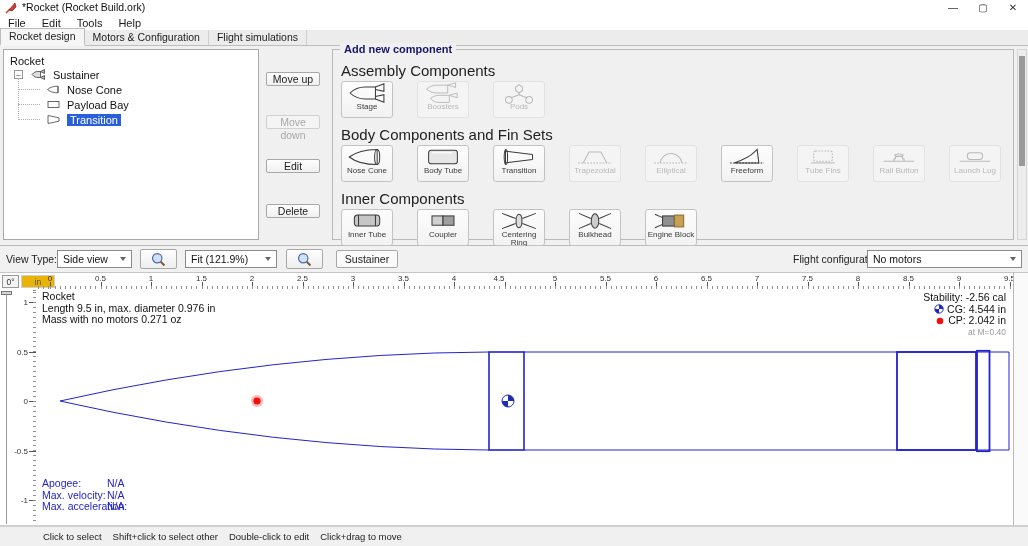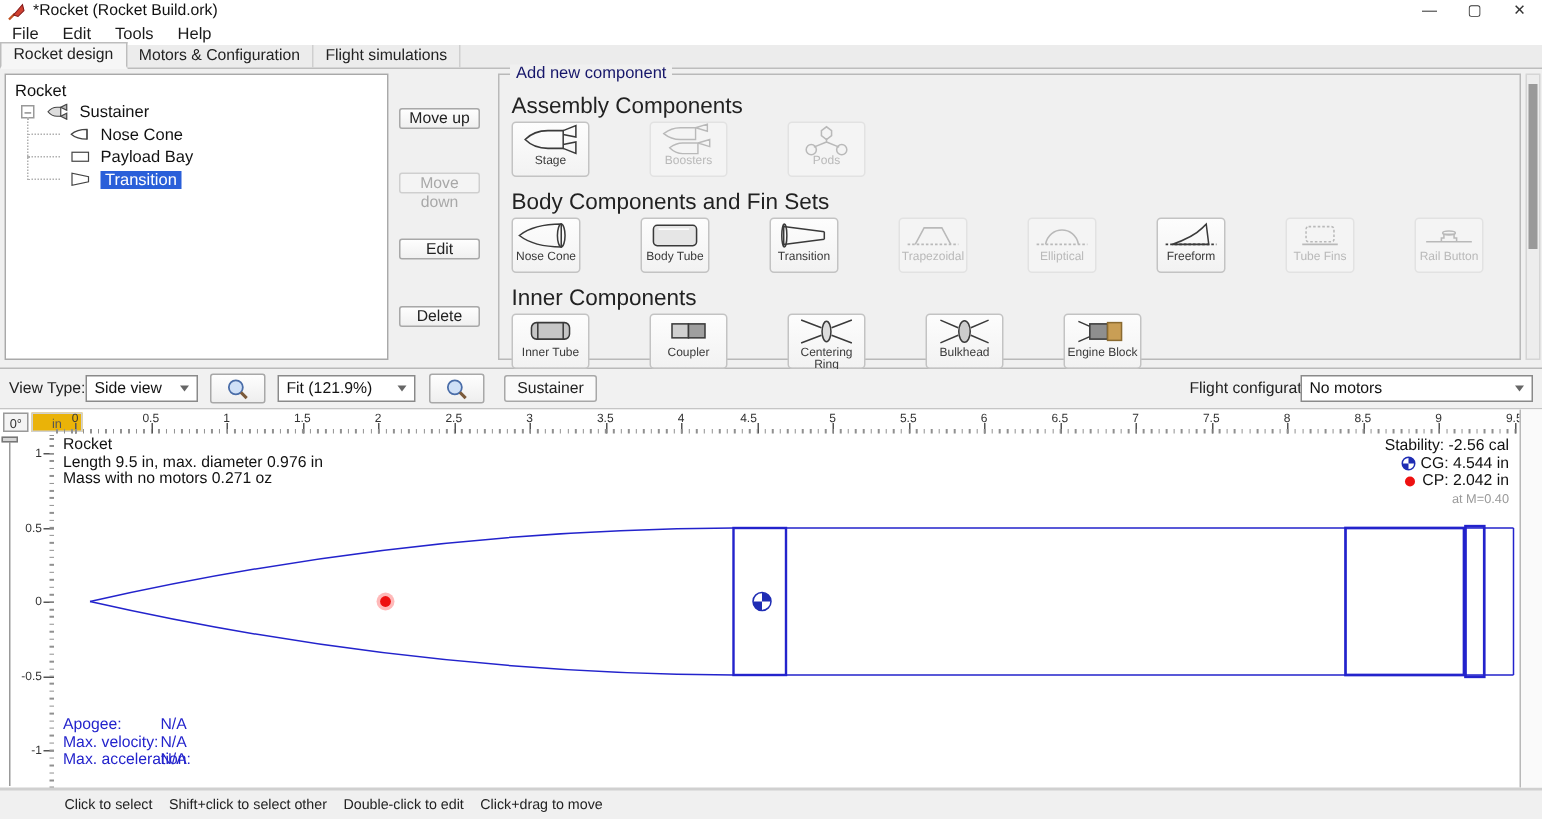--- a/index.html
+++ b/index.html
@@ -21,24 +21,24 @@
   #upper{position:absolute;left:0;top:46px;width:1028px;height:200px;background:#f0f0f0;border-bottom:1px solid #b9b9b9;box-sizing:border-box;}
   #tree-panel{position:absolute;left:3px;top:3px;width:256px;height:191px;background:#ffffff;border:1px solid #a9a9a9;box-sizing:border-box;}
   .trow{position:absolute;height:13px;display:flex;align-items:center;font-size:11px;color:#111;white-space:nowrap;}
   .expander{width:9px;height:9px;border:1px solid #999;background:#fff;font-size:8px;line-height:7px;text-align:center;color:#333;box-sizing:border-box;}
   .tsel{background:#2a5fd9;color:#fff;padding:0 3px;}
   .tline-v{position:absolute;left:14px;top:28px;width:1px;height:42px;border-left:1px dotted #b0b0b0;}
   .tline-h{position:absolute;width:22px;height:1px;border-top:1px dotted #b0b0b0;left:14px;}
   .act-btn{position:absolute;left:266px;width:54px;height:14px;font-size:10.5px;color:#222;background:linear-gradient(#fefefe,#f0f0f0);border:1px solid #a8a8a8;border-radius:2px;text-align:center;line-height:13px;box-sizing:border-box;}
   .act-btn.disabled{color:#a8a8a8;border-color:#cfcfcf;background:#f4f4f4;margin-top:16px;}
   #add-panel{position:absolute;left:332px;top:3px;width:682px;height:191px;border:1px solid #b9b9b9;box-sizing:border-box;}
-  #add-panel>.ptitle{position:absolute;top:-7px;left:7px;background:#f0f0f0;padding:0 4px;font-size:11px;font-weight:normal;color:#16166a;}
+  #add-panel>.ptitle{position:absolute;top:-7px;left:7px;background:#f0f0f0;padding:0 4px;font-size:11px;font-weight:bold;color:#16166a;}
   .section-label{font-size:15px;color:#222;margin:0 0 2px 8px;}
   .sl1{padding-top:12px;}
-  .comp-row{display:flex;gap:40px;margin:0 0 8px 8px;}
+  .comp-row{display:flex;gap:24px;margin:0 0 8px 8px;}
   .comp-btn{width:52px;height:37px;background:linear-gradient(#fdfdfd,#f2f2f2);border:1px solid #c3c3c3;border-radius:3px;box-sizing:border-box;display:flex;flex-direction:column;align-items:center;justify-content:flex-start;color:#3a3a3a;}
   .comp-btn.disabled{background:#f4f4f4;border-color:#e2e2e2;color:#b9b9b9;}
   .comp-btn svg{width:44px;height:22px;flex:0 0 auto;}
   .comp-btn .clabel{font-size:8px;line-height:1.05;text-align:center;margin-top:-1px;}
   .ci{stroke:currentColor;fill:none;stroke-width:1.2;}
   #upper-scroll{position:absolute;left:1017px;top:3px;width:10px;height:191px;background:#ededed;border:1px solid #d5d5d5;box-sizing:border-box;}
   #upper-scroll .thumb{position:absolute;left:1px;top:6px;width:6px;height:110px;background:#9a9a9a;}
   
   #toolbar{position:absolute;left:0;top:246px;width:1028px;height:27px;background:#f1f1f1;border-bottom:1px solid #c5c5c5;box-sizing:border-box;}
   .tlabel{position:absolute;font-size:10.5px;color:#222;top:7px;}

